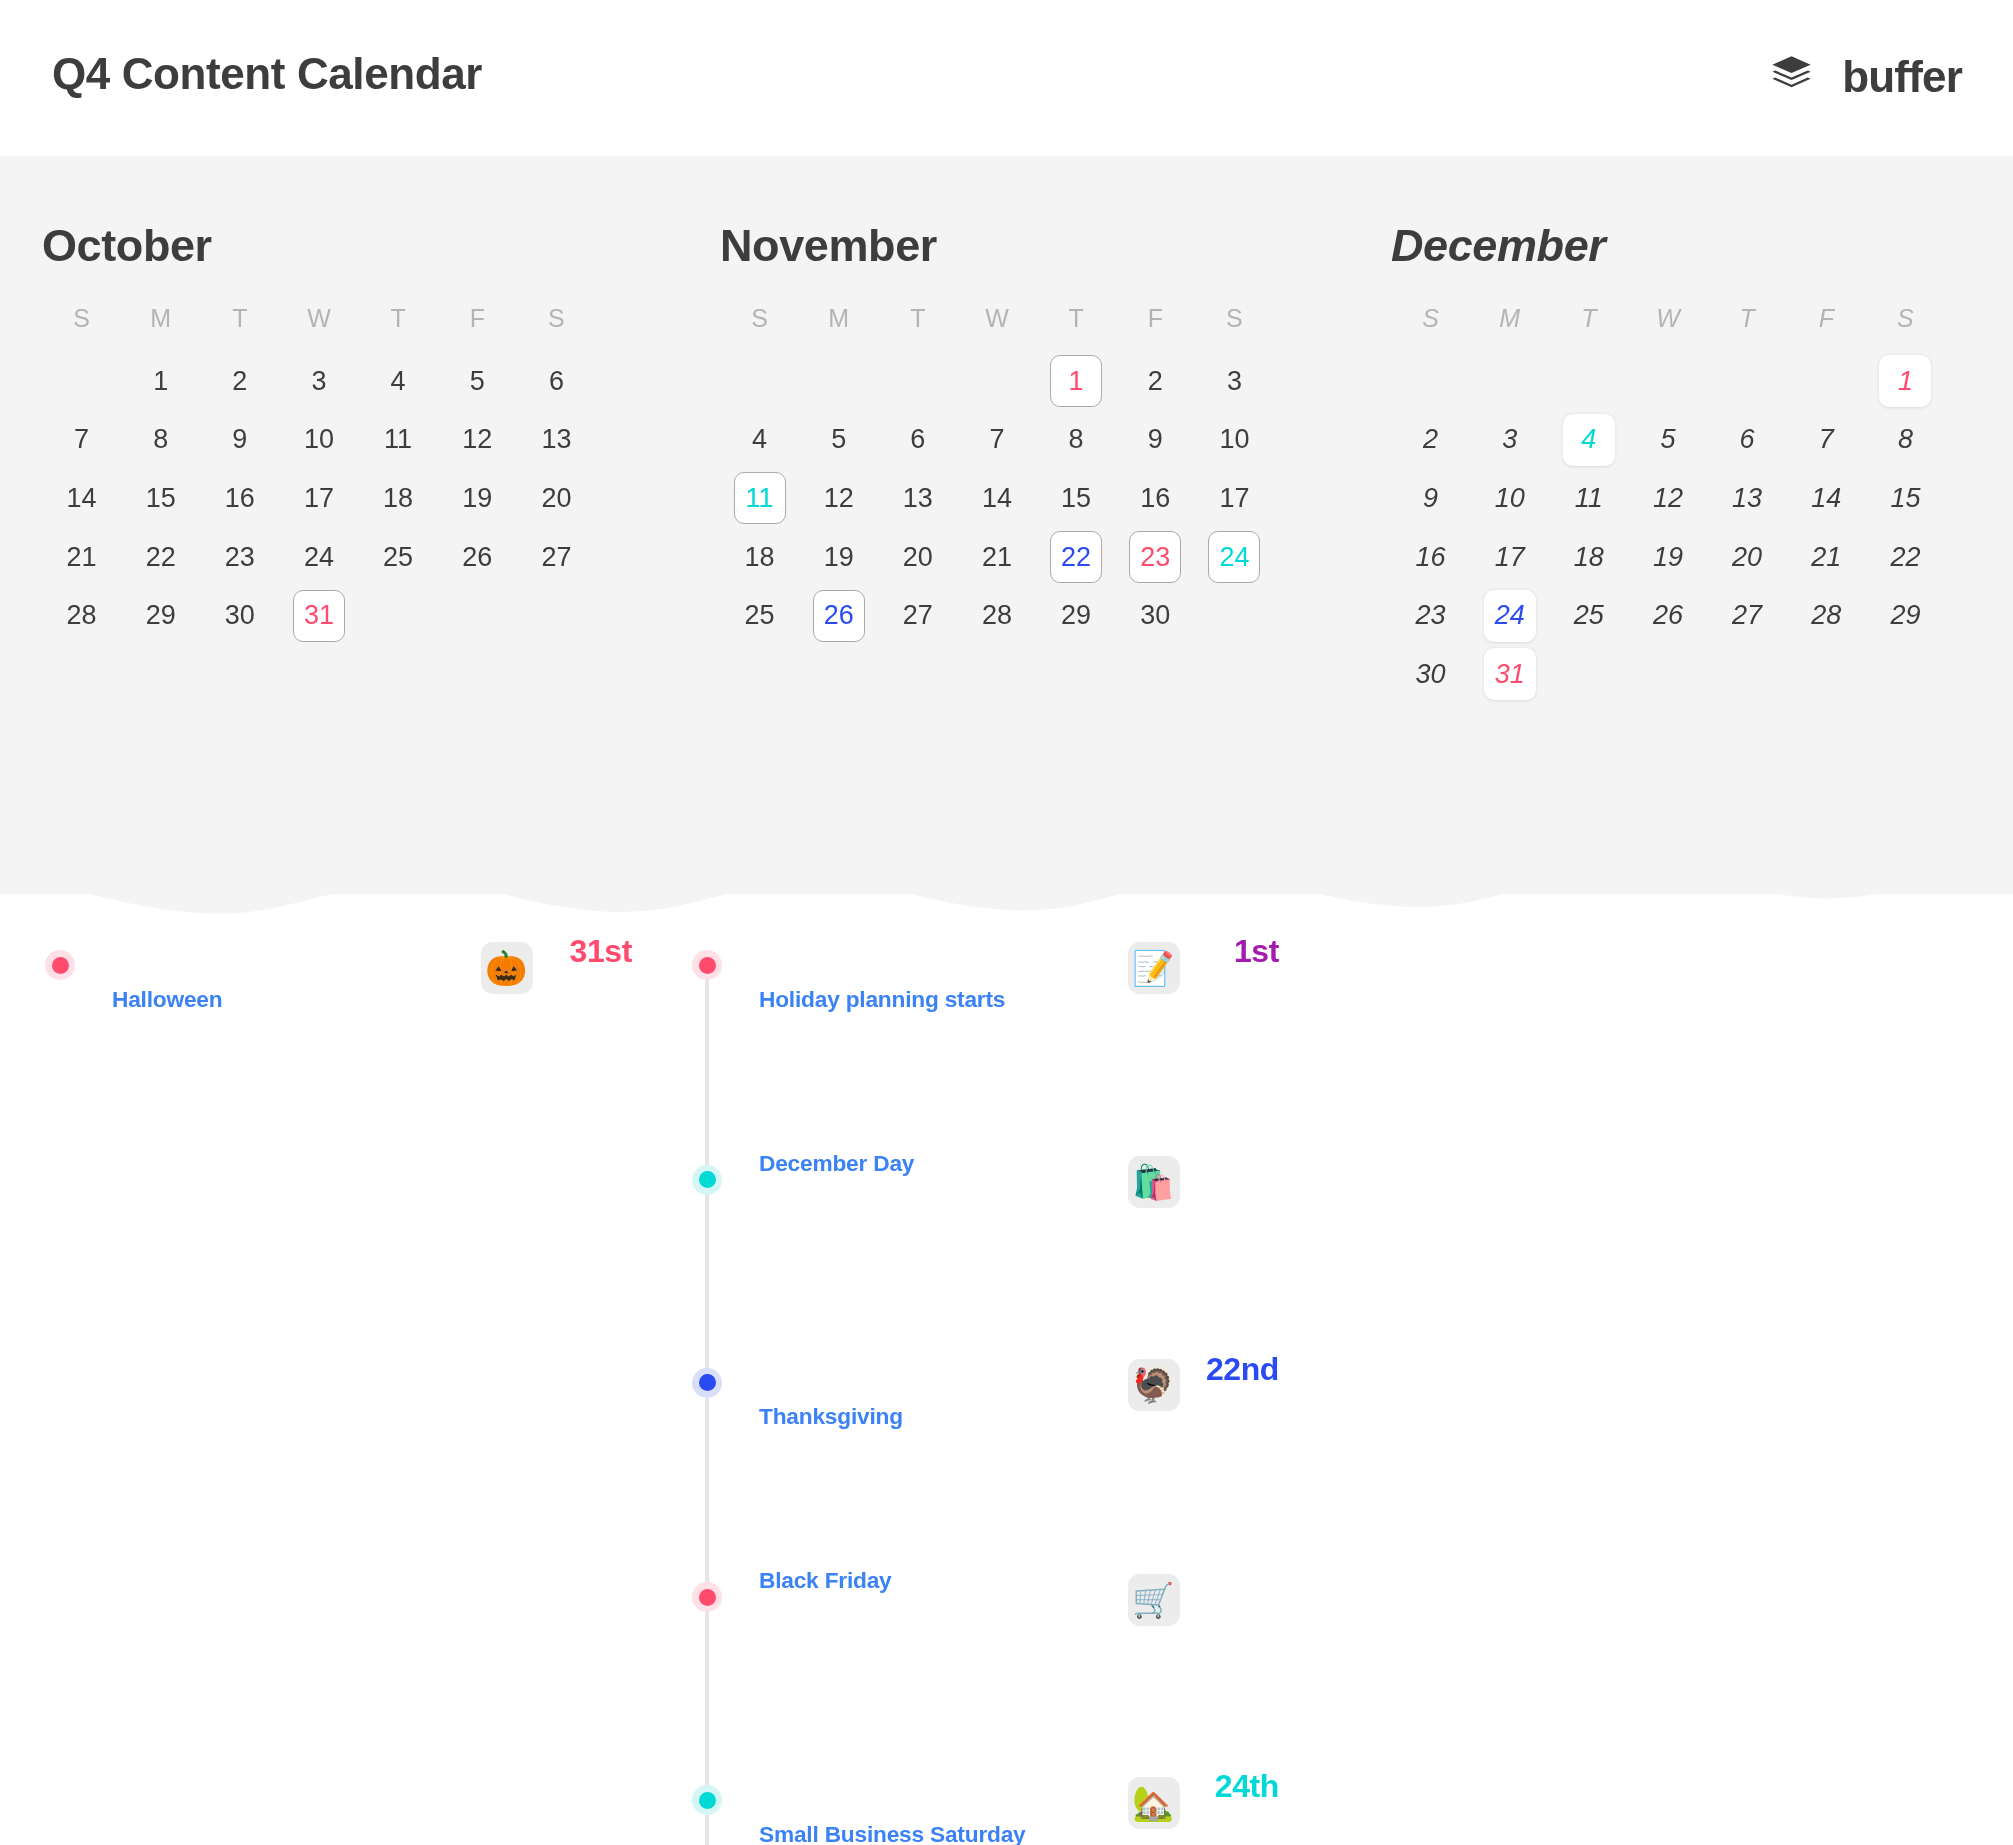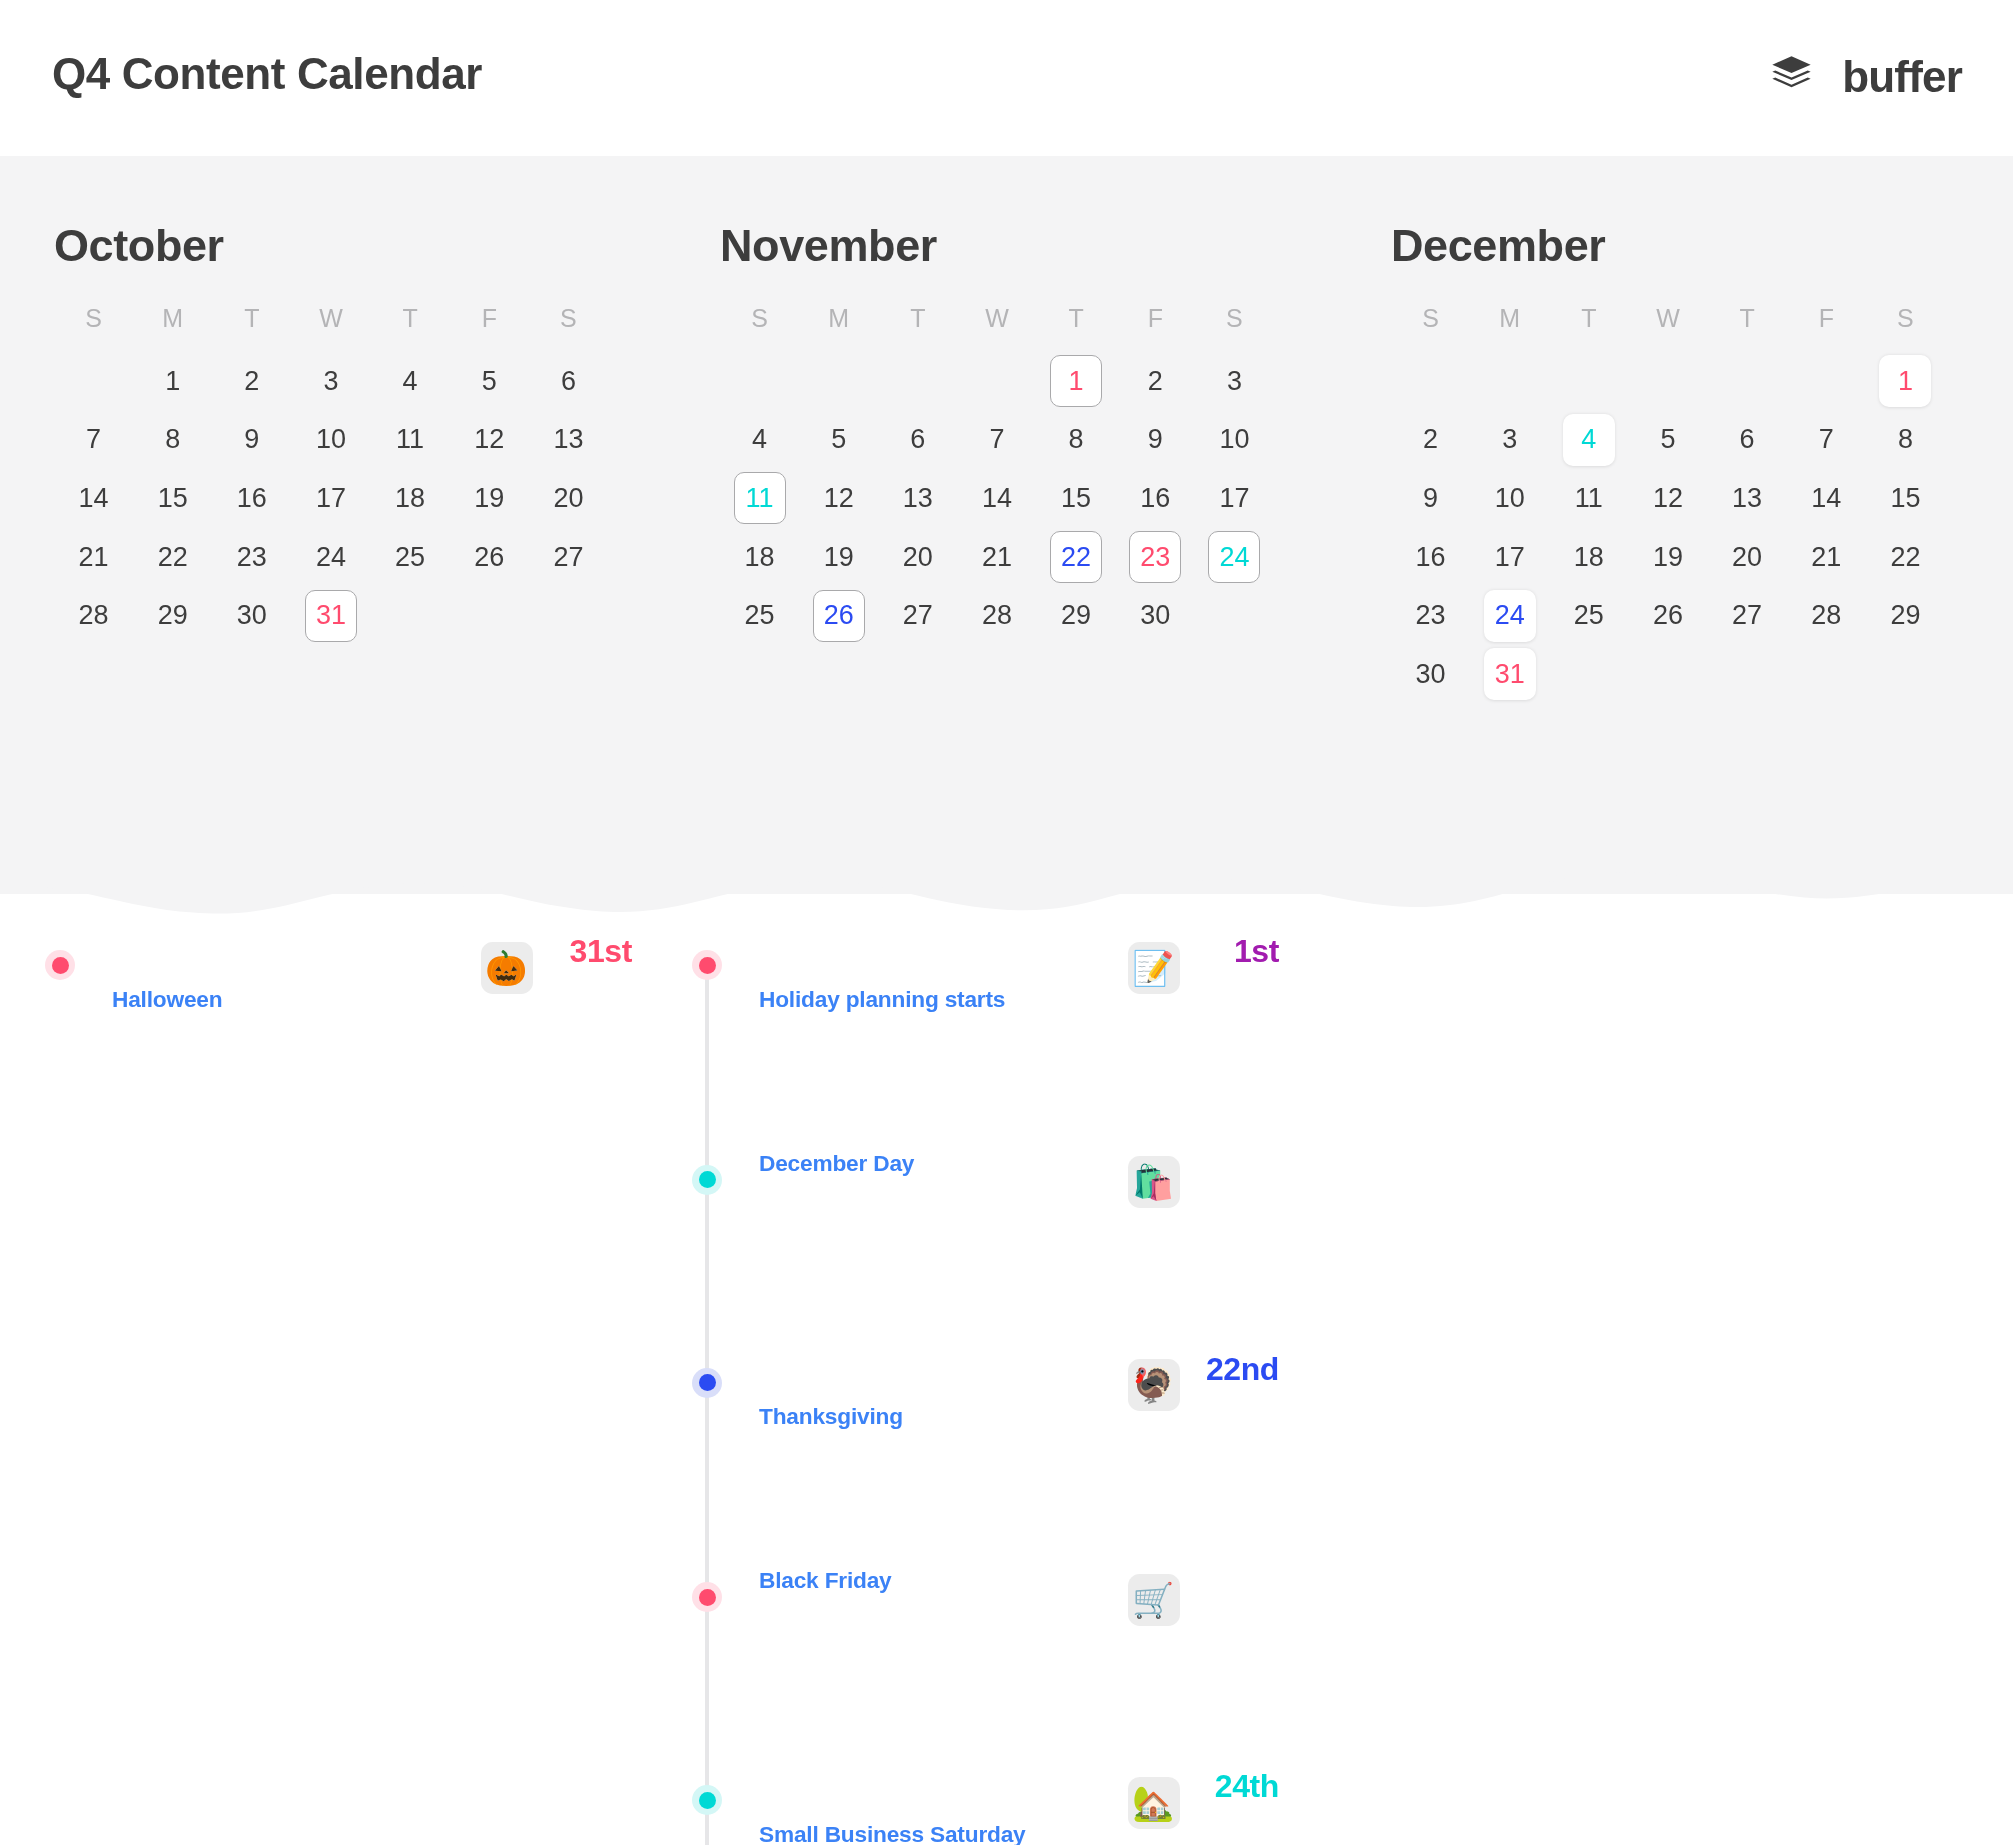--- a/index.html
+++ b/index.html
@@ -74,25 +74,25 @@
 
   .cal-cols {
     position: absolute;
     top: 156px; left: 0;
     width: 2014px;
     display: flex;
     z-index: 3;
   }
   .cal-col {
     width: 671px;
-    padding-left: 54px;
+    padding-left: 42px;
     padding-top: 64px;
   }
   .cal-col.c2 { padding-left: 49px; }
-  .cal-col.c3 { padding-left: 49px; }
+  .cal-col.c3 { padding-left: 49px; font-style: italic; }
 
   .month-name {
     font-size: 45px;
     font-weight: bold;
     color: #3d3d3d;
     letter-spacing: -0.4px;
     margin-bottom: 32px;
   }
 
   .dow-row, .week-row {

